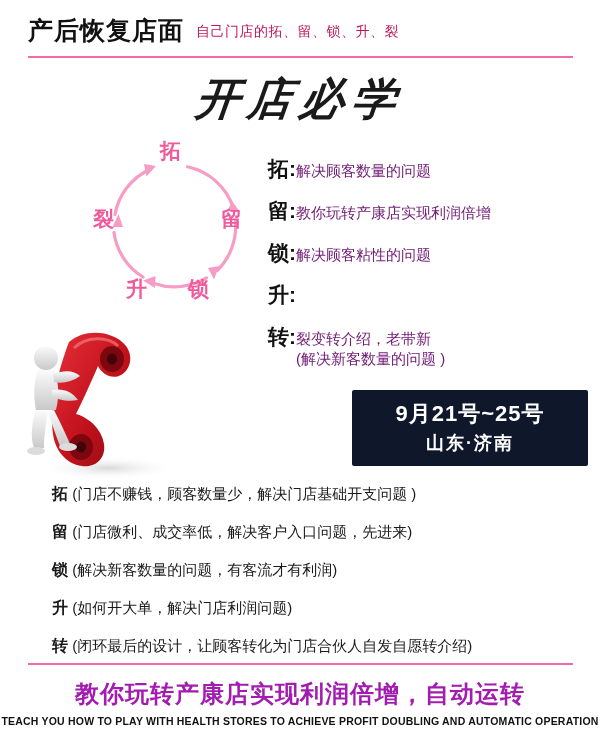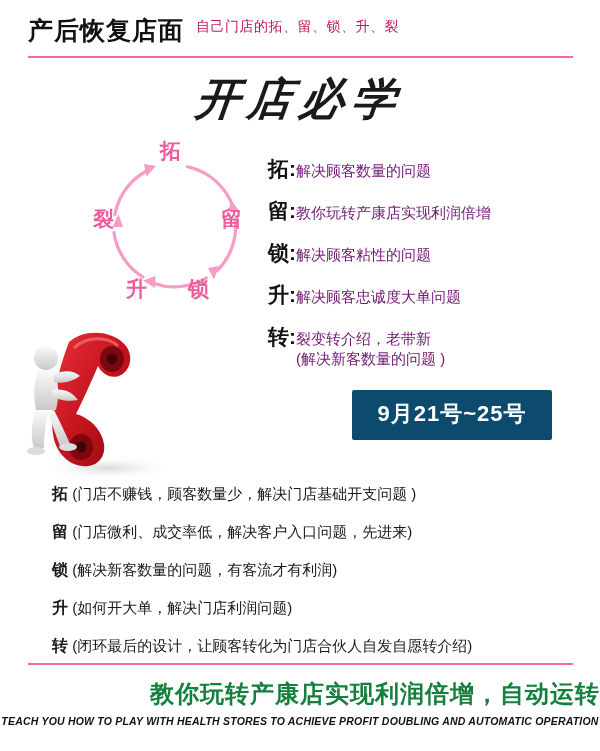--- a/index.html
+++ b/index.html
@@ -13,20 +13,21 @@
     overflow: hidden;
   }
 
   
   .header {
     position: absolute;
     top: 18px;
     left: 28px;
     right: 28px;
     display: flex;
+    align-items: flex-end;
     gap: 12px;
   }
   .header-title {
     font-size: 25px;
     font-weight: bold;
     color: #111111;
     letter-spacing: 1px;
     line-height: 1;
   }
   .header-sub {
@@ -108,23 +109,23 @@
   .def-val .sub {
     display: block;
     font-size: 15px;
   }
 
   
   .date-box {
     position: absolute;
     top: 390px;
     left: 352px;
-    width: 200px;
+    width: 236px;
     padding: 9px 0 11px 0;
-    background: #0c4a6e;
+    background: #0f172a;
     color: #ffffff;
     text-align: center;
     border-radius: 2px;
   }
   .date-line1 { font-size: 22px; font-weight: bold; letter-spacing: 1px; }
   .date-line2 { font-size: 18px; font-weight: bold; margin-top: 2px; letter-spacing: 2px; }
 
   
   .figure {
     position: absolute;
@@ -156,37 +157,36 @@
     left: 28px;
     width: 545px;
     height: 2px;
     background: #f06ba8;
   }
   .footer-cn {
     position: absolute;
     top: 678px;
     left: 0;
     width: 100%;
-    text-align: right;
+    text-align: center;
     font-size: 24px;
     font-weight: bold;
-    color: #15803d;
+    color: #a21caf;
     letter-spacing: 1px;
   }
   .footer-en {
     position: absolute;
     top: 715px;
     left: 0;
     width: 100%;
     text-align: center;
     font-size: 10.5px;
     font-weight: bold;
     color: #111111;
     letter-spacing: 0.2px;
-    font-style: italic;
   }
 </style>
 </head>
 <body>
 
 <div class="header">
   <div class="header-title">产后恢复店面</div>
   <div class="header-sub">自己门店的拓、留、锁、升、裂</div>
 </div>
 <div class="header-rule"></div>
@@ -226,33 +226,33 @@
   <div class="def-row">
     <span class="def-key">留:</span>
     <span class="def-val">教你玩转产康店实现利润倍增</span>
   </div>
   <div class="def-row">
     <span class="def-key">锁:</span>
     <span class="def-val">解决顾客粘性的问题</span>
   </div>
   <div class="def-row">
     <span class="def-key">升:</span>
-    <span class="def-val">解决顾客忠诚度大单问题</span>
   </div>
   <div class="def-row">
     <span class="def-key">转:</span>
     <span class="def-val">
       <span>裂变转介绍，老带新</span>
       <span class="sub">(解决新客数量的问题 )</span>
     </span>
   </div>
 </div>
 
 <div class="date-box">
   <div class="date-line1">9月21号~25号</div>
+  <div class="date-line2">山东·济南</div>
 </div>
 
 <div class="figure">
   <svg width="200" height="160" viewBox="0 0 200 160">
     <defs>
       <linearGradient id="redg" x1="0" y1="0" x2="1" y2="1">
         <stop offset="0%" stop-color="#e8303a"></stop>
         <stop offset="55%" stop-color="#c2121c"></stop>
         <stop offset="100%" stop-color="#8e0a12"></stop>
       </linearGradient>

